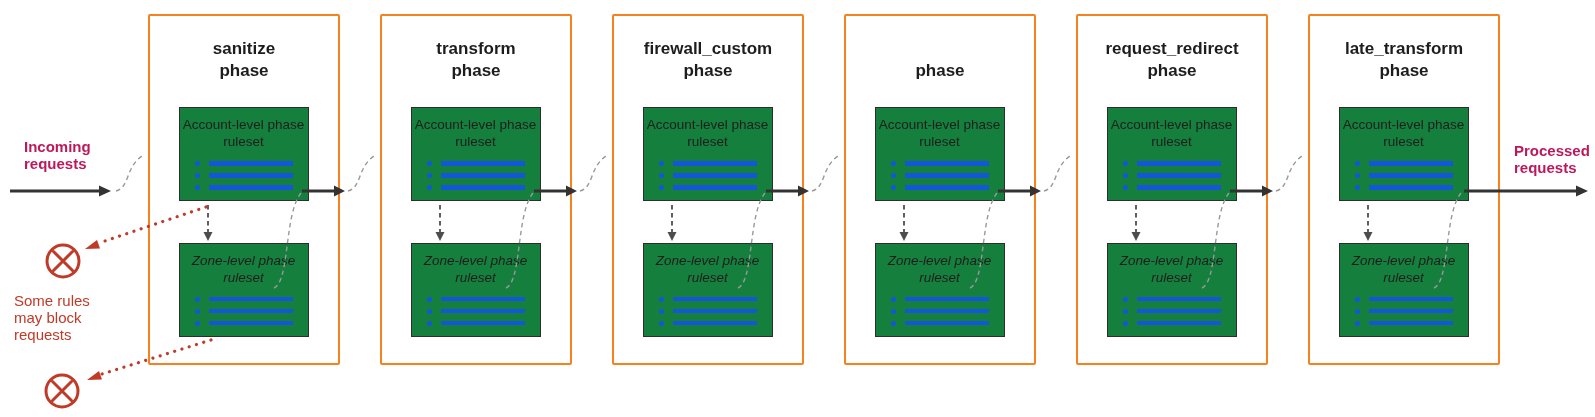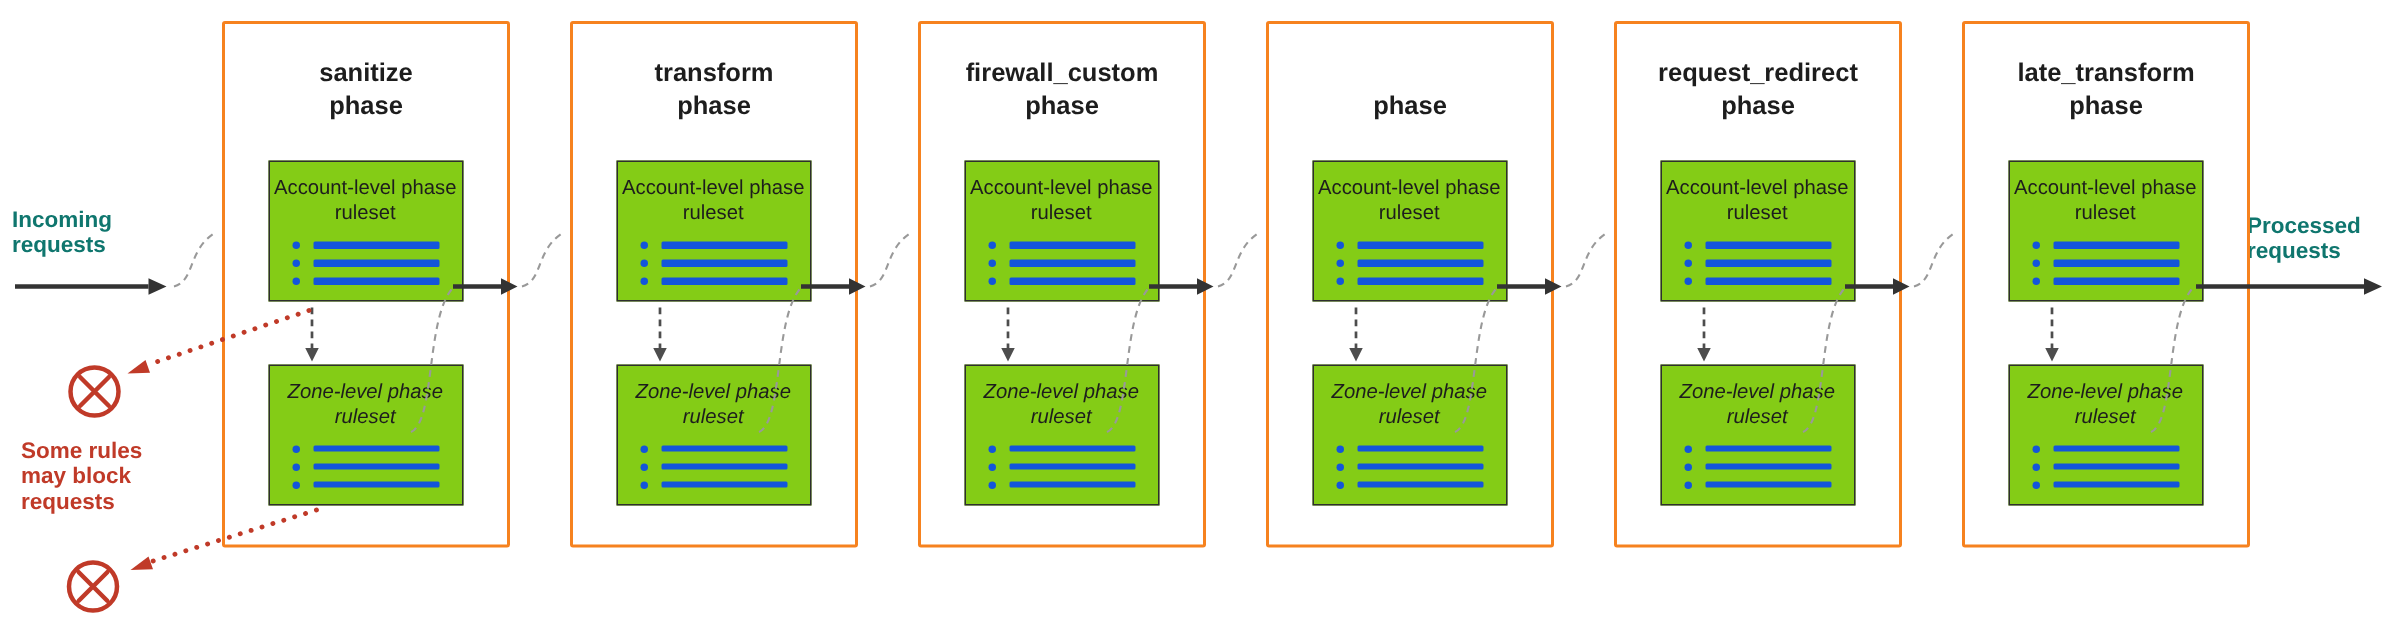--- a/index.html
+++ b/index.html
@@ -11,37 +11,37 @@
   .phase{
     width:192px;height:351px;box-sizing:border-box;background:#ffffff;
     border:2.5px solid var(--orange);border-radius:2px;position:relative;
   }
   .phase-title{
     margin:22px 0 0;text-align:center;font-size:17px;line-height:22px;
     font-weight:bold;color:var(--ink);
   }
   .ruleset{
     position:absolute;left:28.5px;width:130px;height:94px;box-sizing:border-box;
-    background:#84cc16;border:1.5px solid #2e2e2e;text-align:center;
+    background:#15803d;border:1.5px solid #2e2e2e;text-align:center;
   }
   .ruleset.account{top:91px;}
   .ruleset.zone{top:226.5px;font-style:italic;}
   .ruleset-label{font-size:13.5px;line-height:17px;margin-top:8px;color:var(--ink);}
   .list-icon{margin:11px auto 0;width:98px;display:flex;flex-direction:column;gap:7px;}
   .list-row{display:flex;align-items:center;gap:9px;}
   .list-dot{width:5px;height:5px;border-radius:50%;background:var(--blue);flex:0 0 auto;}
   .list-bar{width:84px;height:4.5px;background:var(--blue);border-radius:1px;}
   .side-label{
-    position:absolute;font-size:15px;line-height:16.5px;font-weight:bold;color:#0f766e;
+    position:absolute;font-size:15px;line-height:16.5px;font-weight:bold;color:#be185d;margin-left:16px;
   }
   .side-label.incoming{left:8px;top:139px;width:90px;}
   .side-label.processed{left:1498px;top:143px;width:90px;}
   .block-note{
     position:absolute;left:14px;top:292px;width:92px;
-    font-size:15px;line-height:17px;color:var(--red);font-weight:700;
+    font-size:15px;line-height:17px;color:var(--red);font-weight:400;
   }
   svg.connectors{position:absolute;left:0;top:0;pointer-events:none;z-index:5;}
   .curve{fill:none;stroke:var(--curve);stroke-width:1.4;stroke-dasharray:4.5 3.5;}
   .vconn{fill:none;stroke:var(--vconn);stroke-width:1.8;stroke-dasharray:4.5 3.5;}
   .vhead{fill:var(--vconn);stroke:none;}
   .flowline{fill:none;stroke:var(--arrow);stroke-width:3;}
   .flowhead{fill:var(--arrow);stroke:none;}
   .reddot{fill:none;stroke:var(--red);stroke-width:3.2;stroke-dasharray:0.1 7.5;stroke-linecap:round;}
   .redhead{fill:var(--red);stroke:none;}
   .blockcircle{fill:#ffffff;stroke:var(--red);stroke-width:3;}

